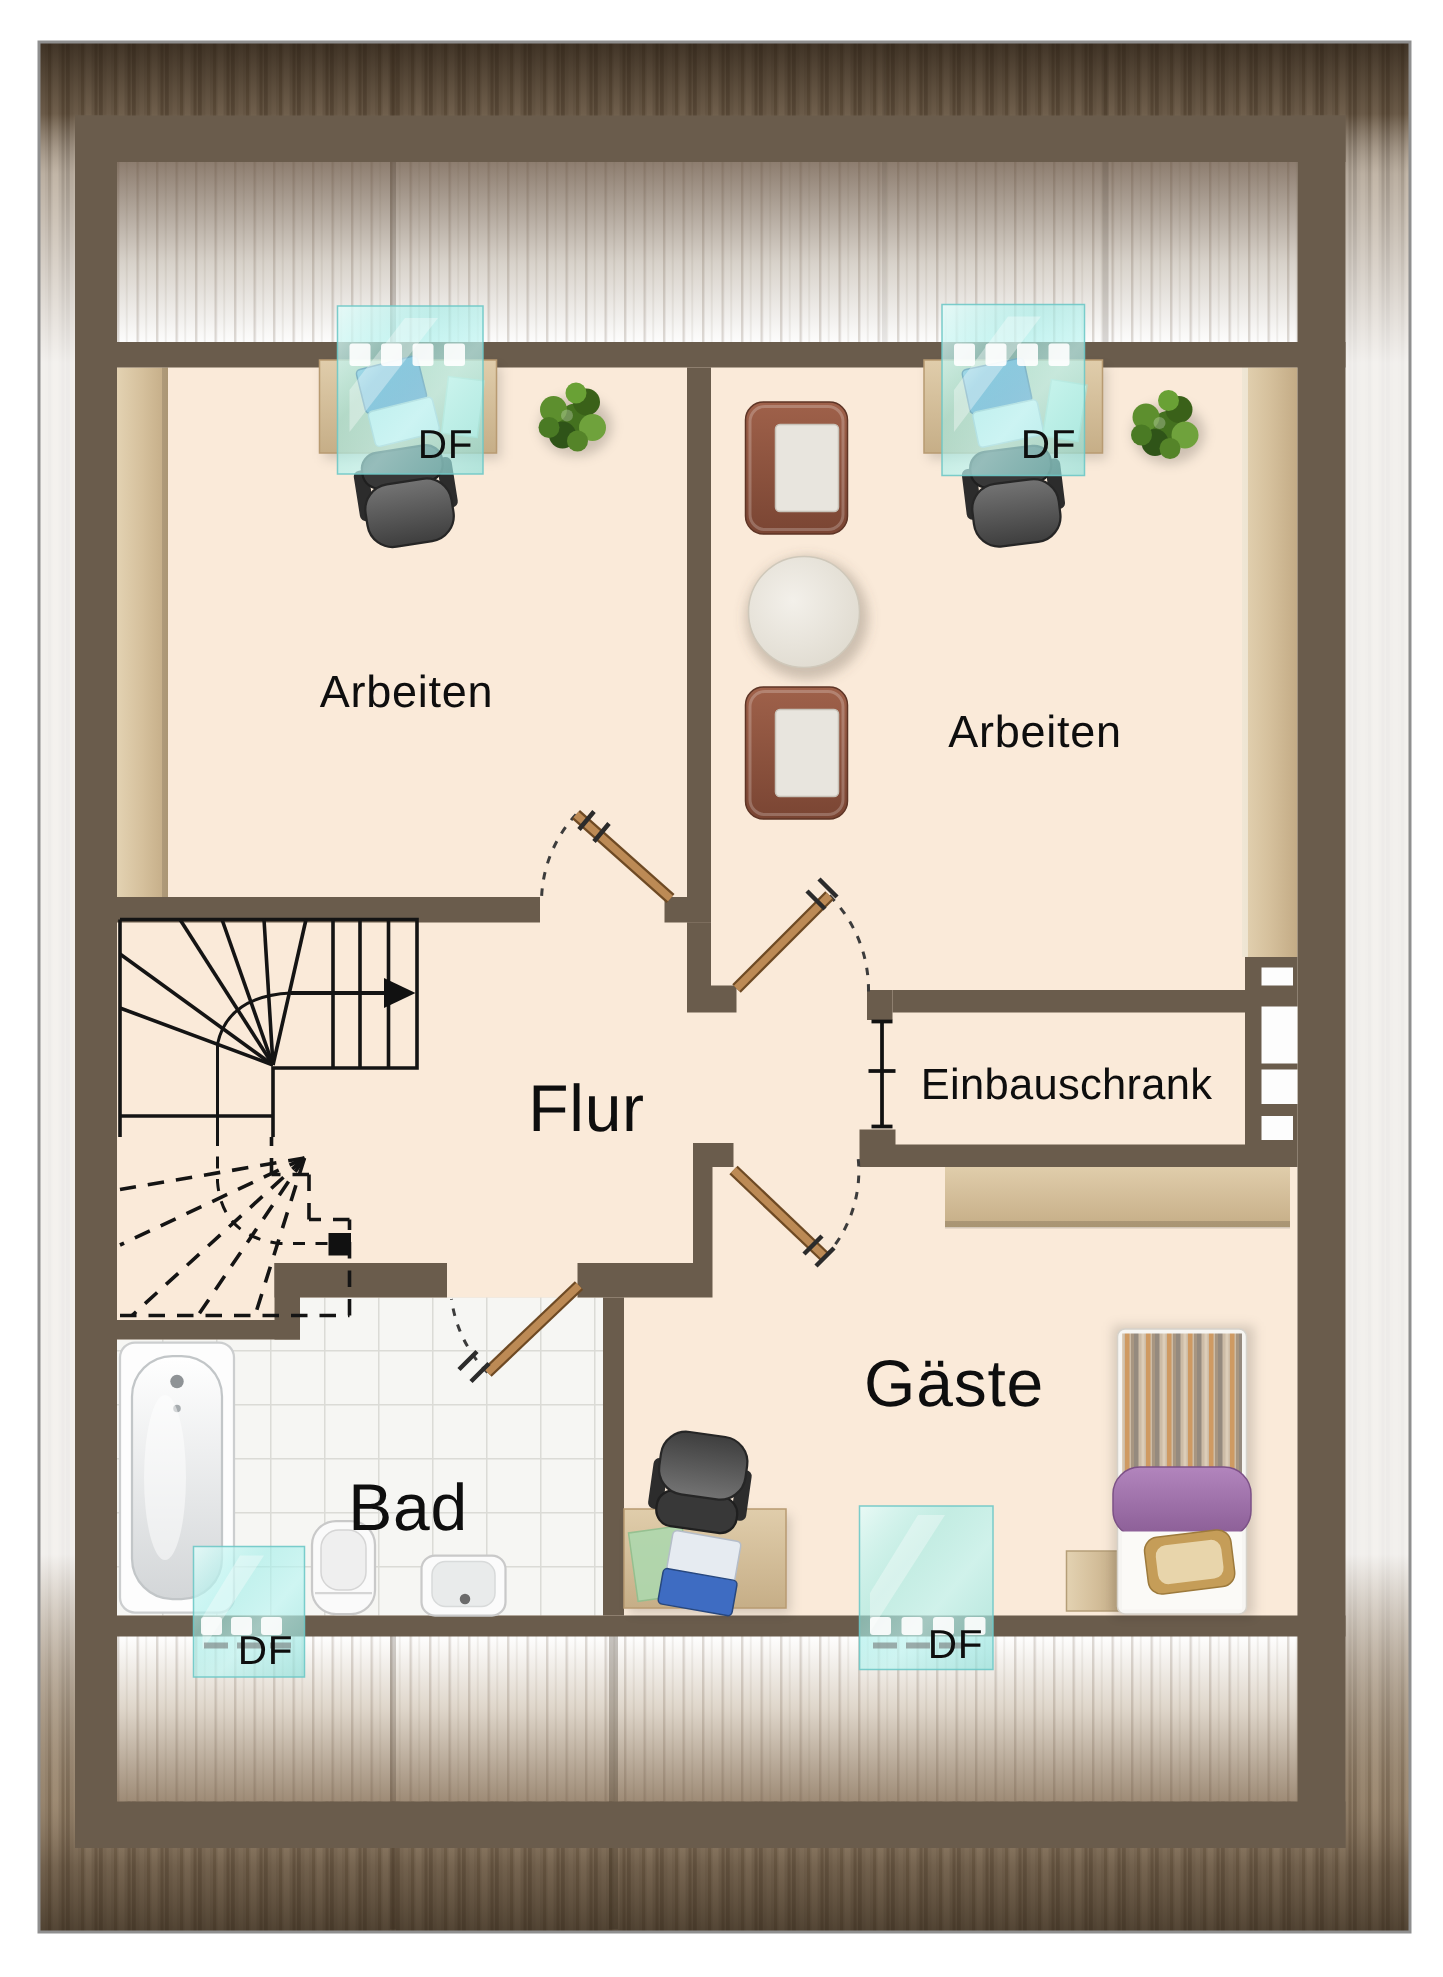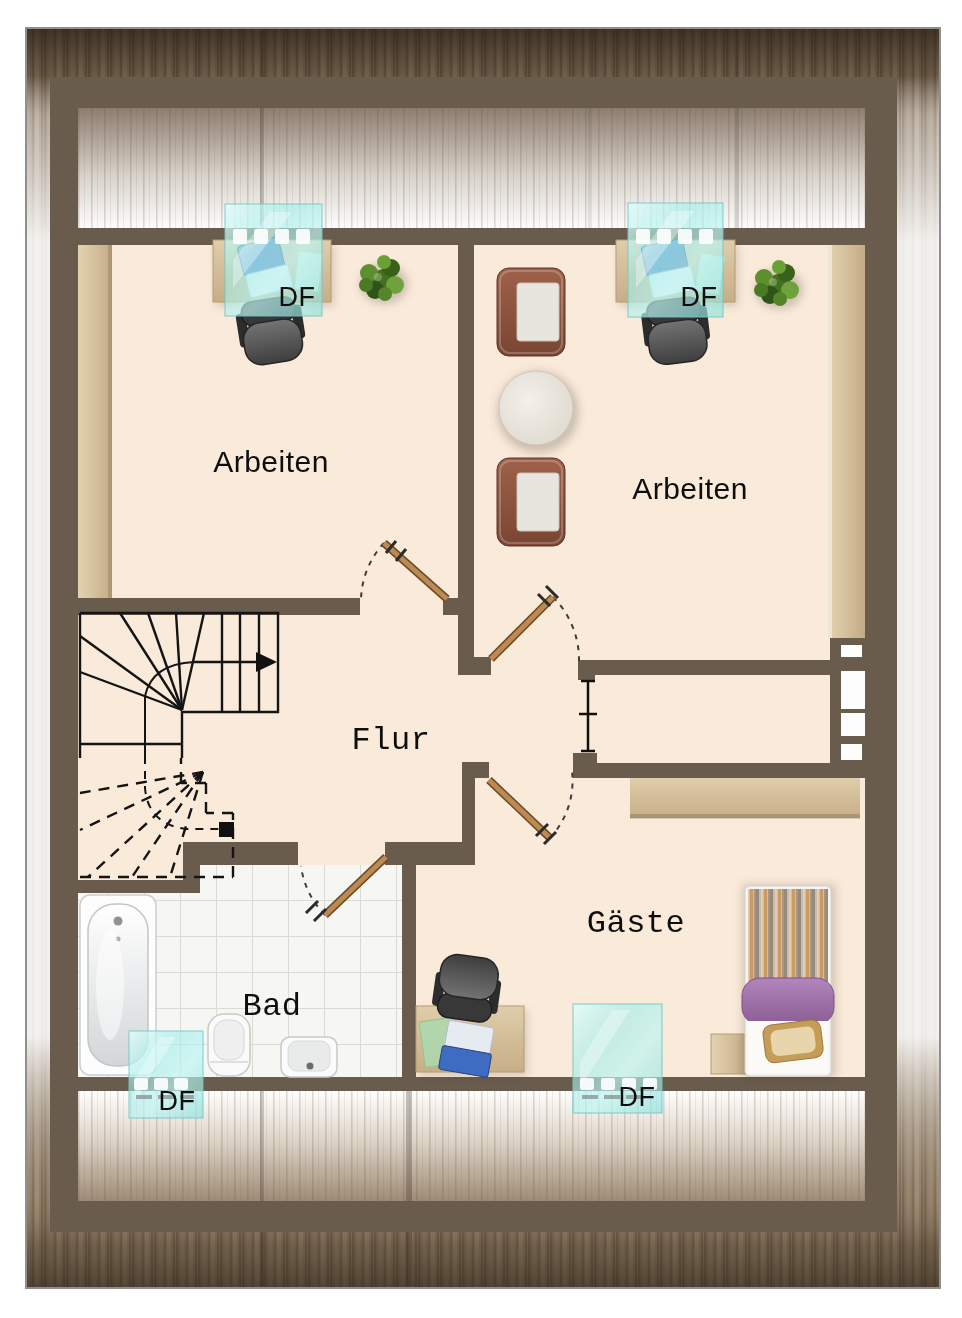--- a/index.html
+++ b/index.html
@@ -5,21 +5,21 @@
   html,body{margin:0;padding:0;background:#ffffff;}
   .stage{
     position:relative;width:962px;height:1318px;background:#ffffff;overflow:hidden;
     font-family:"Liberation Sans", sans-serif;
   }
   .stage svg{position:absolute;left:0;top:0;}
   .lbl{
     position:absolute;transform:translate(-50%,-50%);
     color:#0e0e0e;font-size:30px;white-space:nowrap;letter-spacing:.5px;
   }
-  .lbl.big{font-size:32px;font-family:Liberation Mono, monospace;}
+  .lbl.big{font-size:44px;}
   .lbl.einbau{font-size:29px;letter-spacing:.2px;}
   .lbl.df{font-size:27px;}
 </style>
 </head>
 <body>
 
 <div class="stage">
 
 <svg width="962" height="1318" viewBox="0 0 962 1318">
   <defs>
@@ -405,20 +405,21 @@
       </g>
     </g>
   </g>
 
   <rect x="26" y="28" width="914" height="1260" fill="none" stroke="#8f8f8f" stroke-width="2"></rect>
 </svg>
 
 <div class="lbl" style="left:271px;top:462px;">Arbeiten</div>
 <div class="lbl" style="left:690px;top:489px;">Arbeiten</div>
 <div class="lbl big" style="left:391px;top:740px;">Flur</div>
+<div class="lbl einbau" style="left:711px;top:724px;">Einbauschrank</div>
 <div class="lbl big" style="left:272px;top:1006px;">Bad</div>
 <div class="lbl big" style="left:636px;top:923px;">Gäste</div>
 
 <div class="lbl df" style="left:297px;top:297px;">DF</div>
 <div class="lbl df" style="left:699px;top:297px;">DF</div>
 <div class="lbl df" style="left:177px;top:1101px;">DF</div>
 <div class="lbl df" style="left:637px;top:1097px;">DF</div>
 
 </div>
 

